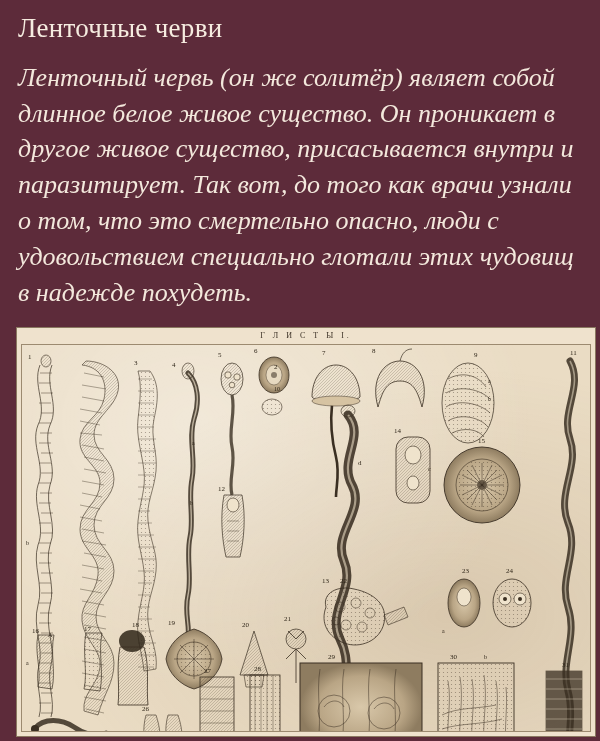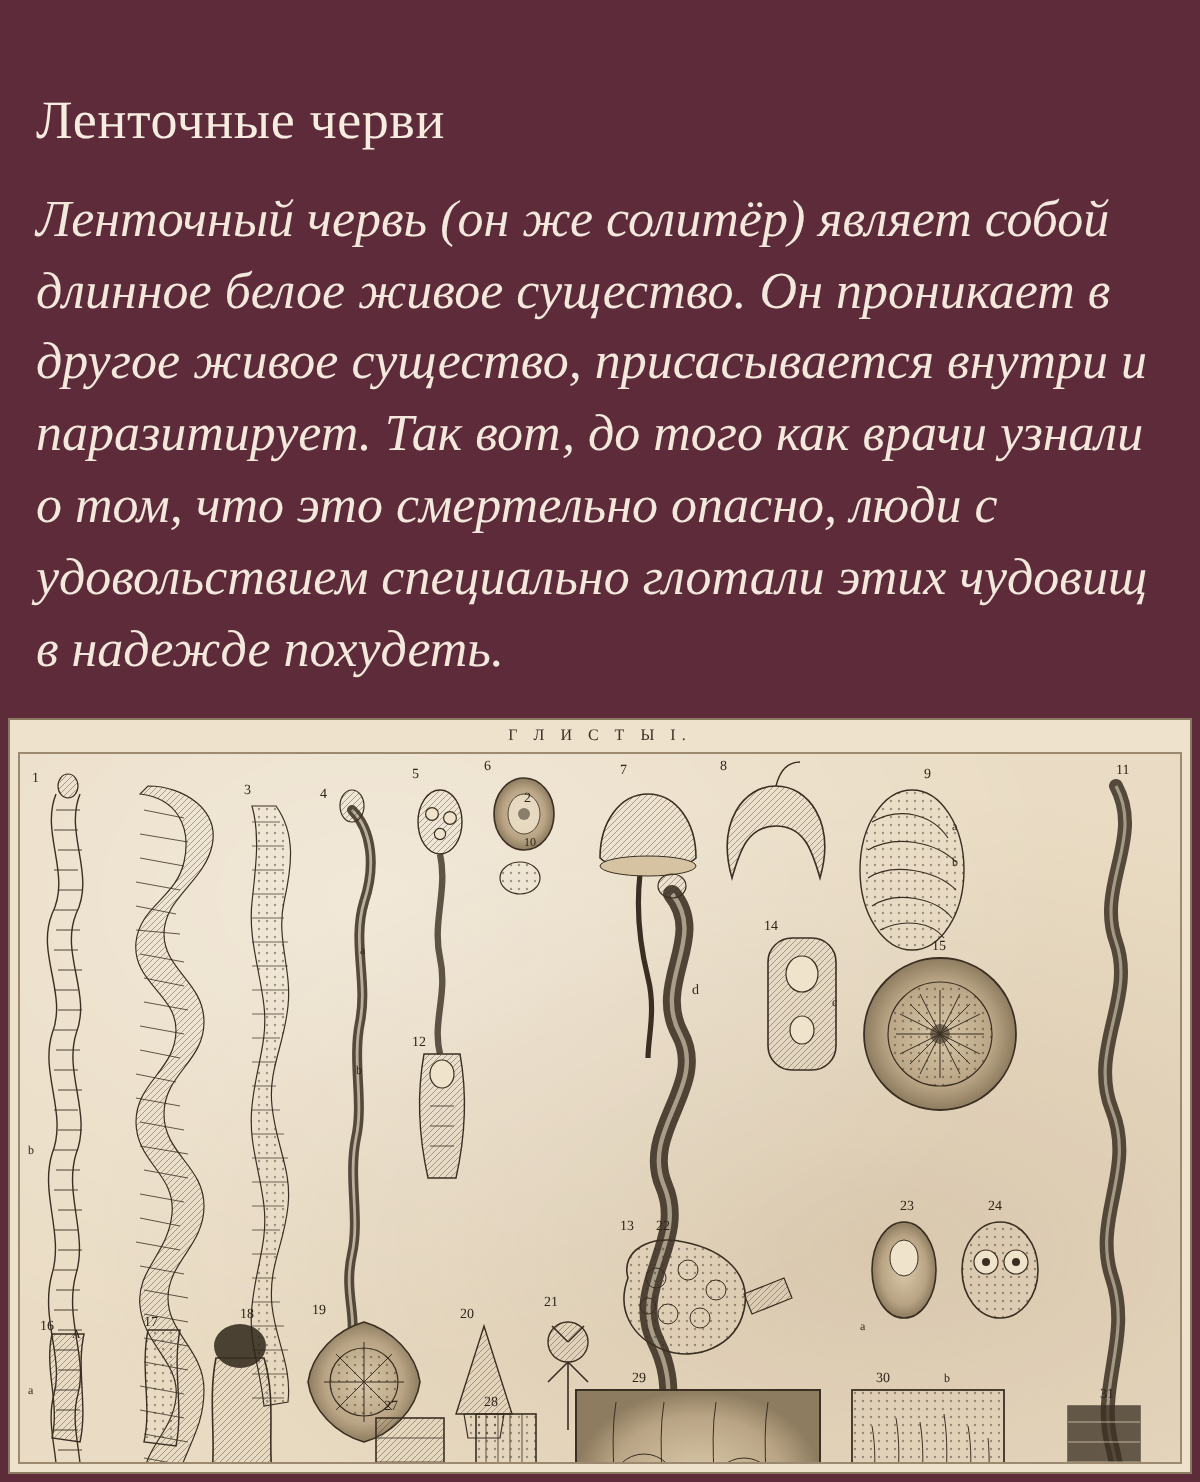--- a/index.html
+++ b/index.html
@@ -19,21 +19,20 @@
     height: 741px;
     background: #5d2b3a;
     display: flex;
     flex-direction: column;
   }
   .header {
     background: #5d2b3a;
     color: #f2e6d8;
     padding: 14px 18px 16px 18px;
     box-sizing: border-box;
-    margin-top: 32px;
   }
   .title {
     font-family: "Liberation Serif", serif;
     font-size: 27px;
     font-weight: normal;
     letter-spacing: 0.3px;
     margin: 0 0 16px 0;
     color: #f6ece0;
     line-height: 1.1;
   }
@@ -42,21 +41,21 @@
     font-style: italic;
     font-size: 26px;
     line-height: 1.38;
     color: #f3e8dc;
     margin: 0;
     padding-right: 4px;
   }
   .figure-wrap {
     flex: 1 1 auto;
     background: #5d2b3a;
-    padding: 0 4px 4px 4px;
+    padding: 0 4px 4px 16px;
     box-sizing: border-box;
     display: flex;
   }
   .plate {
     position: relative;
     flex: 1 1 auto;
     background: #efe2cd;
     border: 1px solid #8a7860;
     overflow: hidden;
   }

